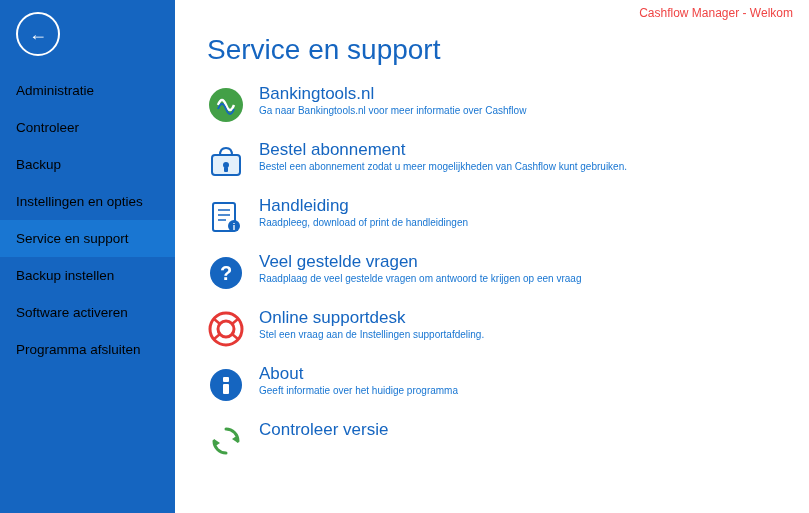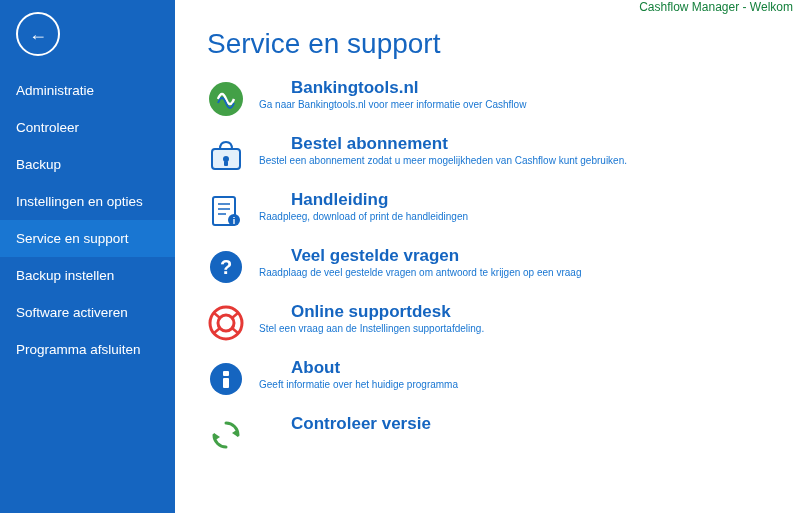--- a/index.html
+++ b/index.html
@@ -31,21 +31,21 @@
       display: flex;
       align-items: center;
       justify-content: center;
       margin: 12px 16px 16px 16px;
       cursor: pointer;
       color: #fff;
       font-size: 18px;
     }
 
     .sidebar-item {
-      color: #ffffff;
+      color: #000000;
       font-size: 13.5px;
       padding: 11px 16px;
       cursor: pointer;
       white-space: nowrap;
     }
     .sidebar-item.active {
       background: #1976d2;
     }
 
     
@@ -53,23 +53,23 @@
       flex: 1;
       background: #fff;
       display: flex;
       flex-direction: column;
       padding: 0;
       overflow-y: auto;
     }
 
     #topbar {
       text-align: right;
-      padding: 0 16px 4px 16px;
+      padding: 6px 16px 4px 16px;
       font-size: 12px;
-      color: #15803d;
+      color: #ef4444;
     }
 
     #content {
       padding: 10px 32px 20px 32px;
     }
 
     #page-title {
       font-size: 28px;
       font-weight: 300;
       color: #1565c0;
@@ -93,24 +93,23 @@
       justify-content: center;
     }
 
     .service-text {
       display: flex;
       flex-direction: column;
     }
 
     .service-title {
       font-size: 17px;
-      font-weight: 700;
+      font-weight: 400;
       color: #1565c0;
       cursor: pointer;
-      margin-left: 32px;
     }
 
     .service-desc {
       font-size: 10px;
       color: #1976d2;
       margin-top: 1px;
     }
   </style>
 </head>
 <body>

